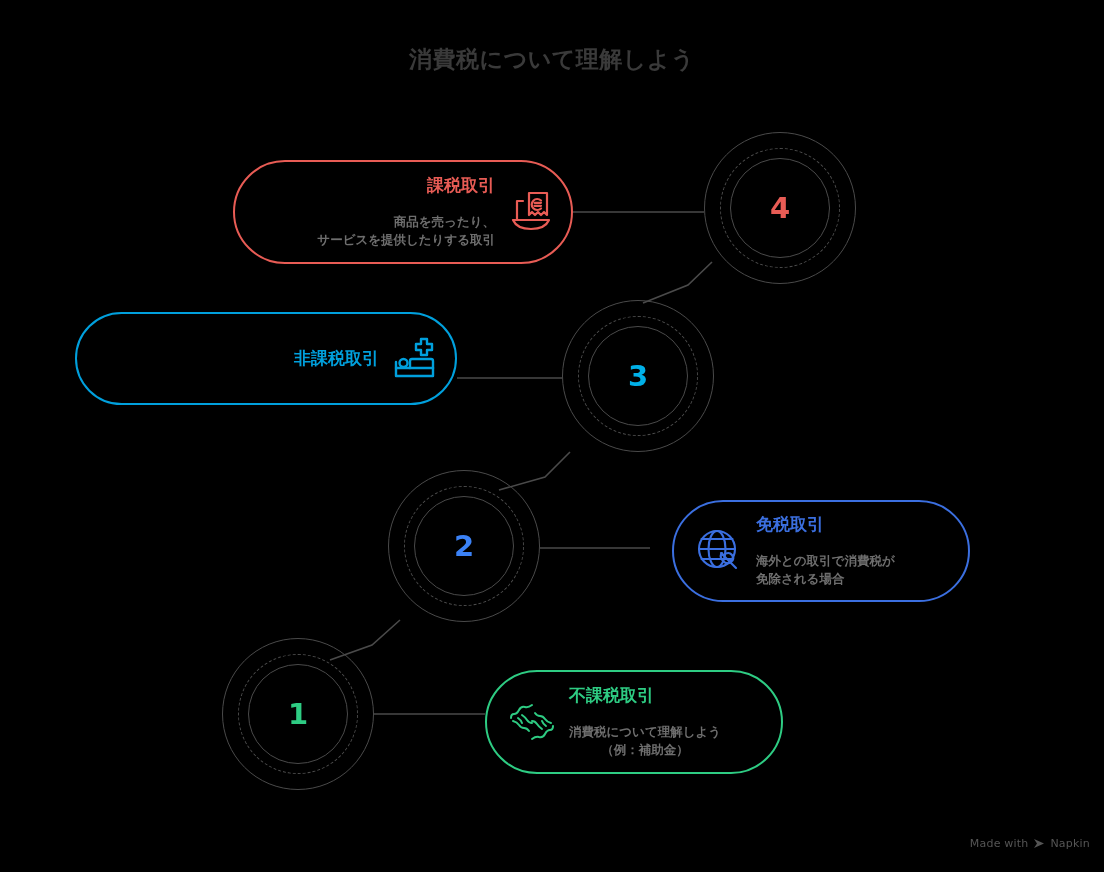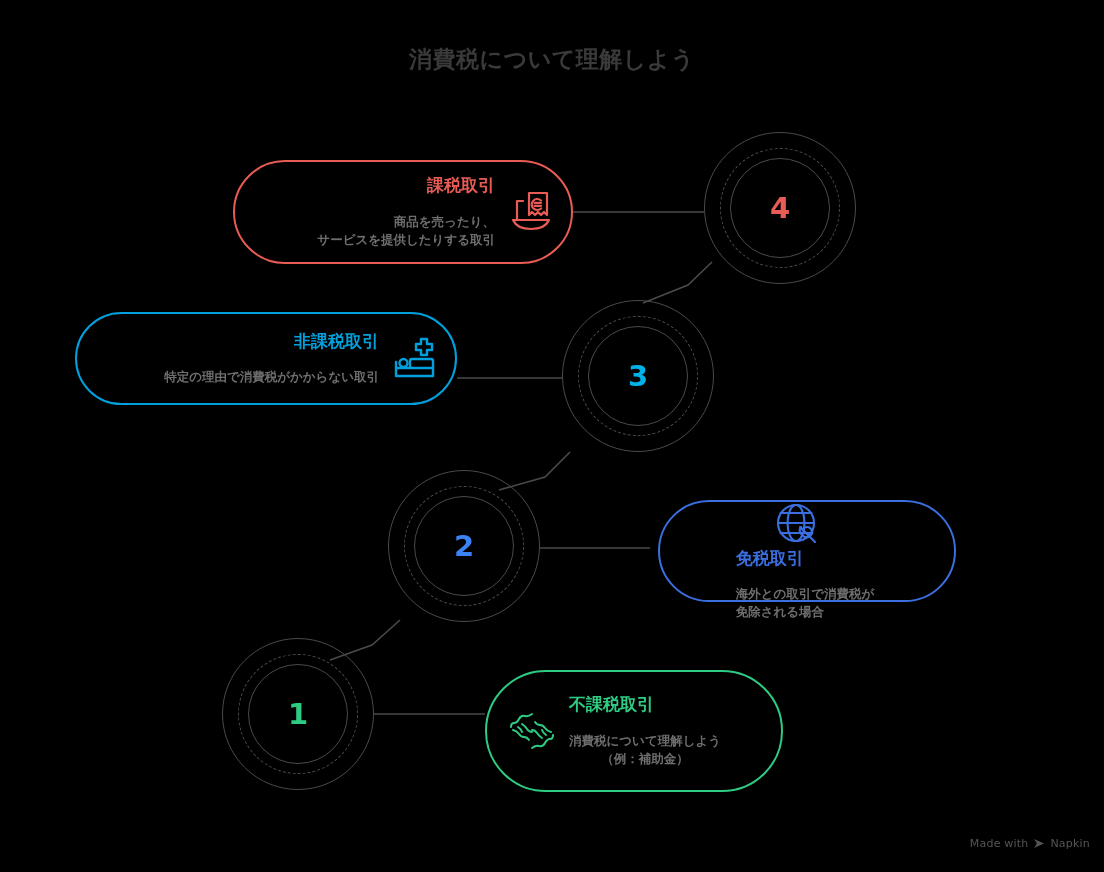--- a/index.html
+++ b/index.html
@@ -224,51 +224,50 @@
         <path d="M27.5 13.8 L34 13.8 M27.5 16.8 L34 16.8"></path>
         <path d="M16 12 L10 12 L10 30"></path>
         <path d="M6 31 L42 31 q-4 9 -18 9 T6 31 Z"></path>
       </svg>
     </div>
   </div>
 
   <div class="card align-right" style="left:75px; top:312px; width:382px; height:93px; border-color:#00a0dd;">
     <div class="card-text">
       <div class="card-title" style="color:#00a0dd;">非課税取引</div>
-      <div class="card-desc">特定の理由で消費税がかからない取引</div>
     </div>
     <div class="card-icon">
       <svg viewBox="0 0 46 46" fill="none" stroke="#00a0dd" stroke-width="2.4" stroke-linecap="round" stroke-linejoin="round">
         <path d="M30 3 L36 3 L36 8 L41 8 L41 14 L36 14 L36 19 L30 19 L30 14 L25 14 L25 8 L30 8 Z"></path>
         <path d="M5 26 L5 40 M5 40 L42 40 M42 32 L42 40"></path>
         <path d="M5 32 L42 32"></path>
         <path d="M19 32 L19 25 q0 -2 2 -2 L40 23 q2 0 2 2 L42 32"></path>
         <circle cx="12.5" cy="27" r="4"></circle>
       </svg>
     </div>
   </div>
 
-  <div class="card align-left" style="left:658px; top:500px; width:298px; height:102px; border-color:#3b6fe0;flex-direction:column;">
+  <div class="card align-left" style="left:672px; top:500px; width:298px; height:102px; border-color:#3b6fe0;">
     <div class="card-icon">
       <svg viewBox="0 0 46 46" fill="none" stroke="#3b6fe0" stroke-width="2.1" stroke-linecap="round" stroke-linejoin="round">
         <circle cx="21" cy="21" r="18"></circle>
         <ellipse cx="21" cy="21" rx="8.5" ry="18"></ellipse>
         <path d="M3 21 L39 21 M5.5 11 L36.5 11 M5.5 31 L36.5 31"></path>
         <path d="M27 27 q6 -4 9 0 q3 4 -1 7 q-4 3 -8 -1 q-4 -4 -1 -8"></path>
         <path d="M25 25 L40 40"></path>
       </svg>
     </div>
     <div class="card-text">
       <div class="card-title" style="color:#3b6fe0;">免税取引</div>
       <div class="card-desc">海外との取引で消費税が
 免除される場合</div>
     </div>
   </div>
 
-  <div class="card align-left" style="left:485px; top:670px; width:298px; height:122px; border-color:#2ecc83;">
+  <div class="card align-left" style="left:485px; top:670px; width:298px; height:104px; border-color:#2ecc83;">
     <div class="card-icon">
       <svg viewBox="0 0 46 46" fill="none" stroke="#2ecc83" stroke-width="2" stroke-linecap="round" stroke-linejoin="round">
         <path d="M23 6 q-4 3 -7 2 q-4 -1 -6 3 q-2 4 -5 4 q-3 0 -3 4"></path>
         <path d="M23 40 q4 -3 7 -2 q4 1 6 -3 q2 -4 5 -4 q3 0 3 -4"></path>
         <path d="M4 22 q4 1 6 4 q2 3 5 3 q3 0 5 3"></path>
         <path d="M42 24 q-4 -1 -6 -4 q-2 -3 -5 -3 q-3 0 -5 -3"></path>
         <path d="M13 16 q3 2 5 5 q2 3 5 3"></path>
         <path d="M33 30 q-3 -2 -5 -5 q-2 -3 -5 -3"></path>
         <path d="M9 19 q3 2 4 5"></path>
         <path d="M37 27 q-3 -2 -4 -5"></path>

